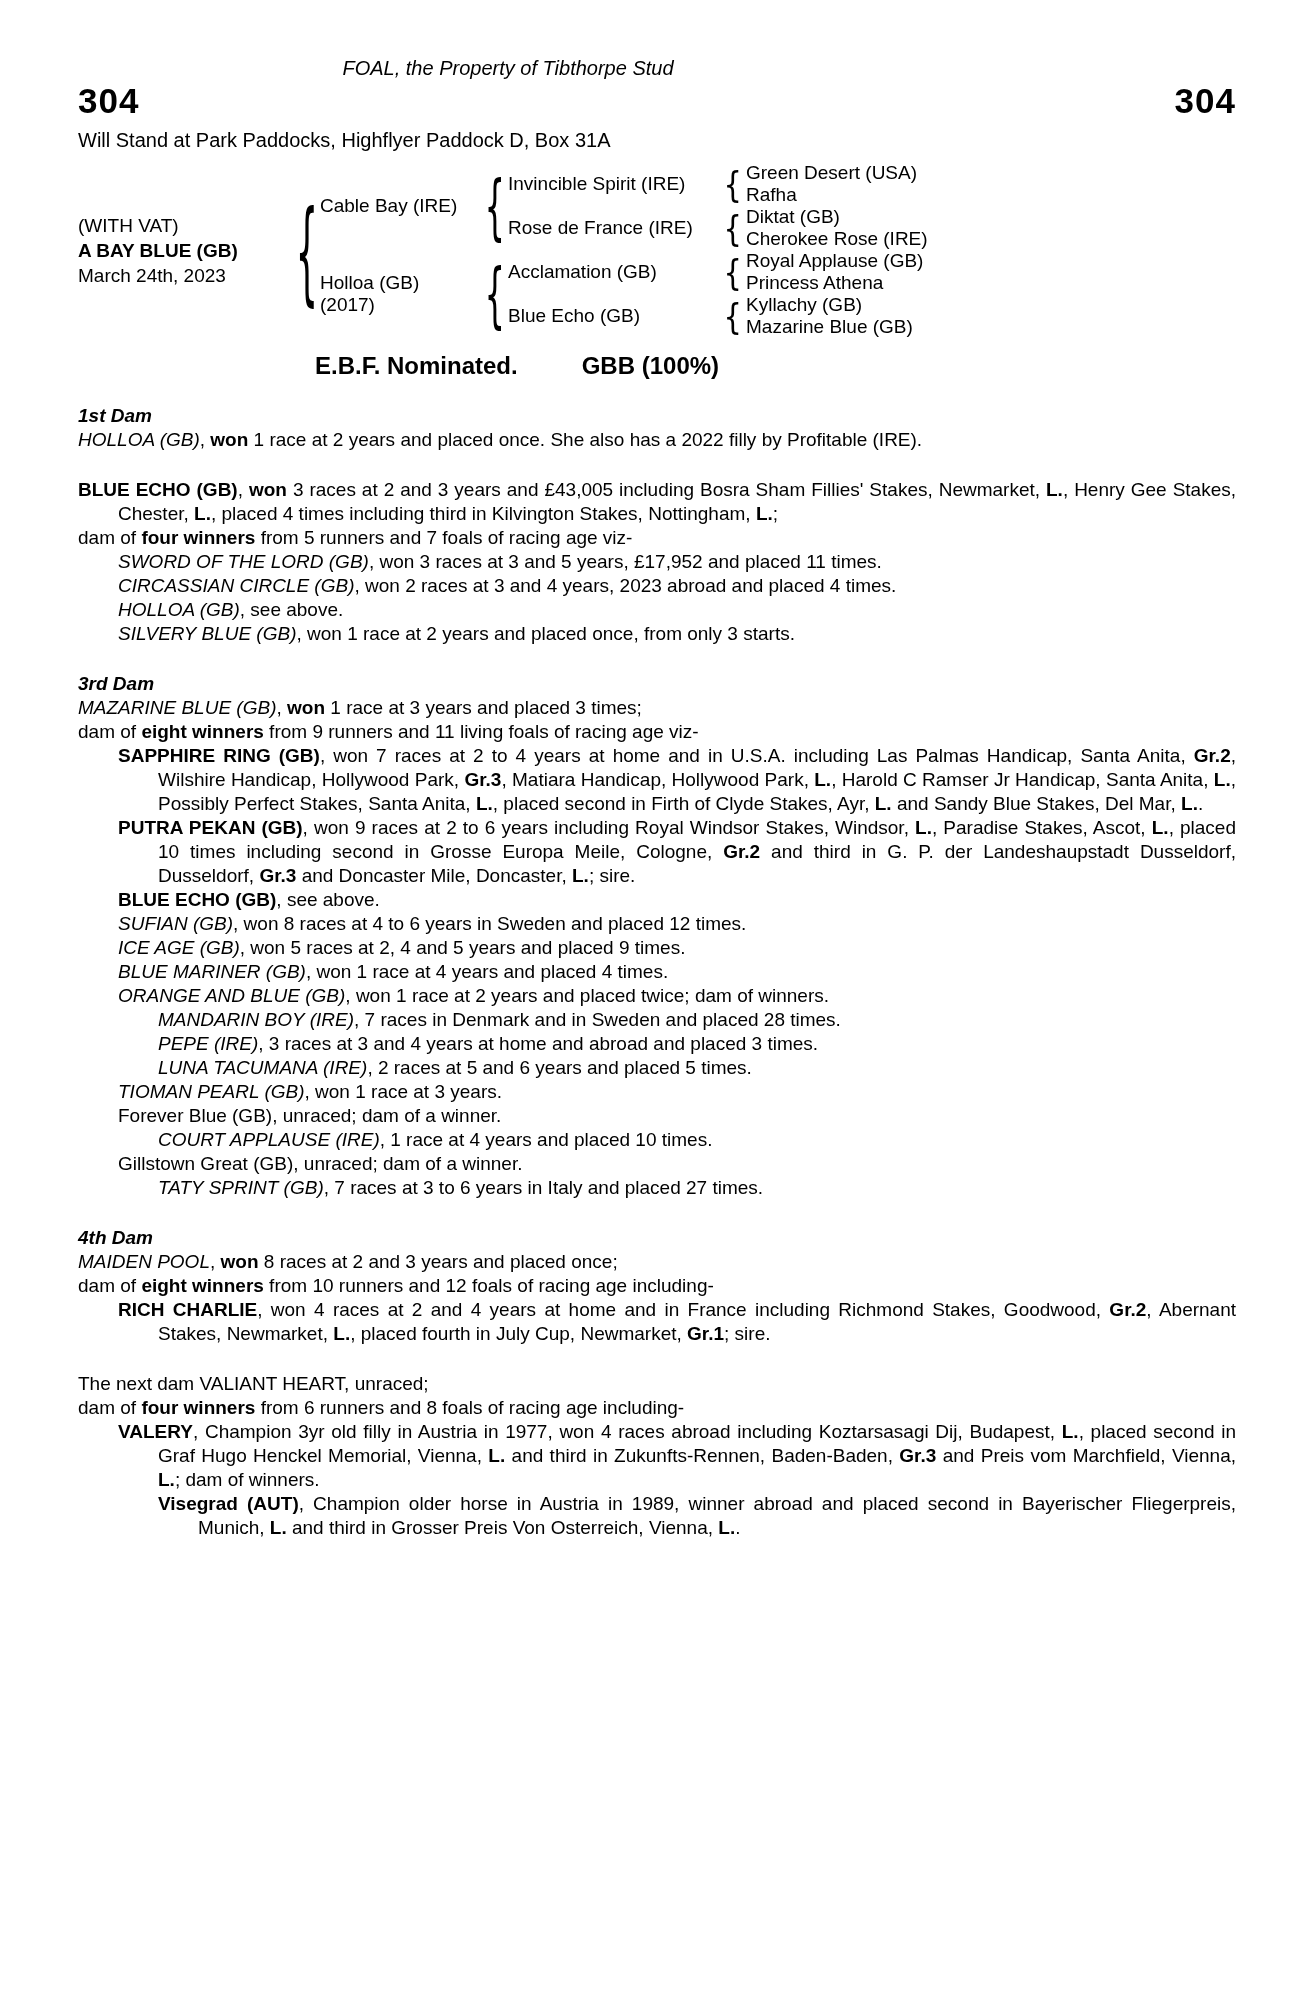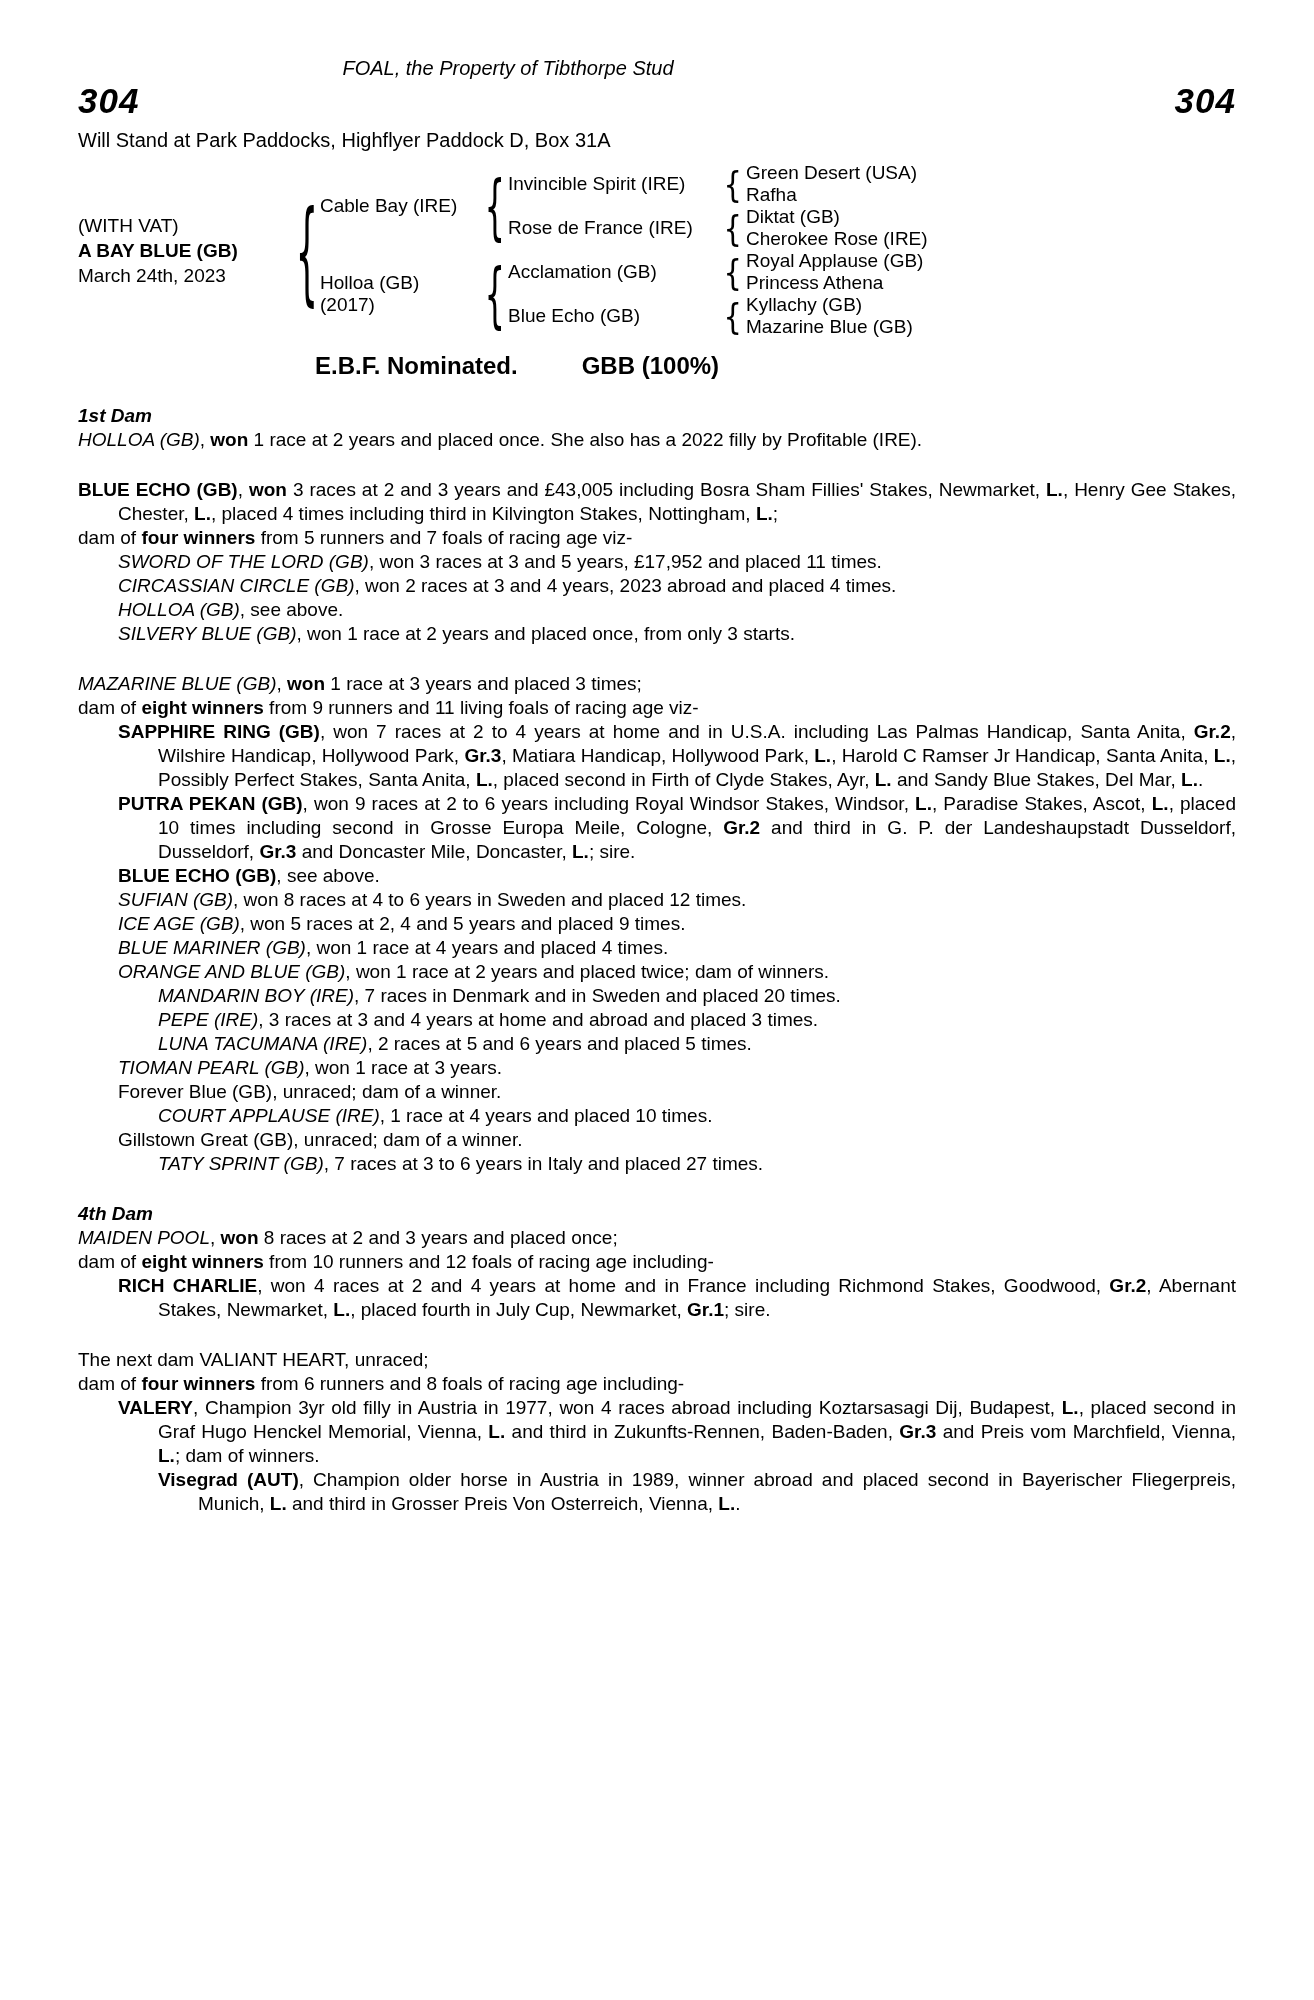--- a/index.html
+++ b/index.html
@@ -6,21 +6,21 @@
   html,body{background:#ffffff;}
   body{
     width:1314px;height:2000px;overflow:hidden;
     color:#000;
     font-family:"Liberation Sans","DejaVu Sans",sans-serif;
     font-size:19px;line-height:24px;
   }
   .page{padding:56px 78px 30px 78px;}
 
   .property-line{width:860px;text-align:center;font-style:italic;font-size:20px;line-height:24px;}
-  .lot-row{display:flex;justify-content:space-between;align-items:flex-end;margin-top:2px;font-style:italic;}
+  .lot-row{display:flex;justify-content:space-between;align-items:flex-end;margin-top:2px;}
   .lot{font-size:35px;font-weight:bold;line-height:38px;letter-spacing:1px;}
   .stand-line{font-weight:normal;font-size:20px;line-height:24px;margin-top:8px;}
 
   
   .ped{display:flex;align-items:center;margin-top:10px;}
   .ped-name{font-size:19px;line-height:22px;white-space:nowrap;}
   .ped-foal{width:216px;line-height:25px;}
   .foal-name{font-weight:bold;}
   .ped-col{display:flex;flex-direction:column;justify-content:center;}
   .ped-parent-row{display:flex;align-items:center;}
@@ -130,30 +130,31 @@
   <section class="dam-section">
     <p class="p p0"><span class="seg-b">BLUE ECHO (GB)</span><span>, </span><span class="seg-b">won</span><span> 3 races at 2 and 3 years and £43,005 including Bosra Sham Fillies' Stakes, Newmarket, </span><span class="seg-b">L.</span><span>, Henry Gee Stakes, Chester, </span><span class="seg-b">L.</span><span>, placed 4 times including third in Kilvington Stakes, Nottingham, </span><span class="seg-b">L.</span><span>;</span></p>
     <p class="p p0"><span>dam of </span><span class="seg-b">four winners</span><span> from 5 runners and 7 foals of racing age viz-</span></p>
     <p class="p p1"><span class="seg-i">SWORD OF THE LORD (GB)</span><span>, won 3 races at 3 and 5 years, £17,952 and placed 11 times.</span></p>
     <p class="p p1"><span class="seg-i">CIRCASSIAN CIRCLE (GB)</span><span>, won 2 races at 3 and 4 years, 2023 abroad and placed 4 times.</span></p>
     <p class="p p1"><span class="seg-i">HOLLOA (GB)</span><span>, see above.</span></p>
     <p class="p p1"><span class="seg-i">SILVERY BLUE (GB)</span><span>, won 1 race at 2 years and placed once, from only 3 starts.</span></p>
   </section>
 
   <section class="dam-section">
+    <h3>3rd Dam</h3>
     <p class="p p0"><span class="seg-i">MAZARINE BLUE (GB)</span><span>, </span><span class="seg-b">won</span><span> 1 race at 3 years and placed 3 times;</span></p>
     <p class="p p0"><span>dam of </span><span class="seg-b">eight winners</span><span> from 9 runners and 11 living foals of racing age viz-</span></p>
     <p class="p p1"><span class="seg-b">SAPPHIRE RING (GB)</span><span>, won 7 races at 2 to 4 years at home and in U.S.A. including Las Palmas Handicap, Santa Anita, </span><span class="seg-b">Gr.2</span><span>, Wilshire Handicap, Hollywood Park, </span><span class="seg-b">Gr.3</span><span>, Matiara Handicap, Hollywood Park, </span><span class="seg-b">L.</span><span>, Harold C Ramser Jr Handicap, Santa Anita, </span><span class="seg-b">L.</span><span>, Possibly Perfect Stakes, Santa Anita, </span><span class="seg-b">L.</span><span>, placed second in Firth of Clyde Stakes, Ayr, </span><span class="seg-b">L.</span><span> and Sandy Blue Stakes, Del Mar, </span><span class="seg-b">L.</span><span>.</span></p>
     <p class="p p1"><span class="seg-b">PUTRA PEKAN (GB)</span><span>, won 9 races at 2 to 6 years including Royal Windsor Stakes, Windsor, </span><span class="seg-b">L.</span><span>, Paradise Stakes, Ascot, </span><span class="seg-b">L.</span><span>, placed 10 times including second in Grosse Europa Meile, Cologne, </span><span class="seg-b">Gr.2</span><span> and third in G. P. der Landeshaupstadt Dusseldorf, Dusseldorf, </span><span class="seg-b">Gr.3</span><span> and Doncaster Mile, Doncaster, </span><span class="seg-b">L.</span><span>; sire.</span></p>
     <p class="p p1"><span class="seg-b">BLUE ECHO (GB)</span><span>, see above.</span></p>
     <p class="p p1"><span class="seg-i">SUFIAN (GB)</span><span>, won 8 races at 4 to 6 years in Sweden and placed 12 times.</span></p>
     <p class="p p1"><span class="seg-i">ICE AGE (GB)</span><span>, won 5 races at 2, 4 and 5 years and placed 9 times.</span></p>
     <p class="p p1"><span class="seg-i">BLUE MARINER (GB)</span><span>, won 1 race at 4 years and placed 4 times.</span></p>
     <p class="p p1"><span class="seg-i">ORANGE AND BLUE (GB)</span><span>, won 1 race at 2 years and placed twice; dam of winners.</span></p>
-    <p class="p p2"><span class="seg-i">MANDARIN BOY (IRE)</span><span>, 7 races in Denmark and in Sweden and placed 20 times.</span></p>
+    <p class="p p2"><span class="seg-i">MANDARIN BOY (IRE)</span><span>, 7 races in Denmark and in Sweden and placed 28 times.</span></p>
     <p class="p p2"><span class="seg-i">PEPE (IRE)</span><span>, 3 races at 3 and 4 years at home and abroad and placed 3 times.</span></p>
     <p class="p p2"><span class="seg-i">LUNA TACUMANA (IRE)</span><span>, 2 races at 5 and 6 years and placed 5 times.</span></p>
     <p class="p p1"><span class="seg-i">TIOMAN PEARL (GB)</span><span>, won 1 race at 3 years.</span></p>
     <p class="p p1"><span>Forever Blue (GB), unraced; dam of a winner.</span></p>
     <p class="p p2"><span class="seg-i">COURT APPLAUSE (IRE)</span><span>, 1 race at 4 years and placed 10 times.</span></p>
     <p class="p p1"><span>Gillstown Great (GB), unraced; dam of a winner.</span></p>
     <p class="p p2"><span class="seg-i">TATY SPRINT (GB)</span><span>, 7 races at 3 to 6 years in Italy and placed 27 times.</span></p>
   </section>
 
   <section class="dam-section">

